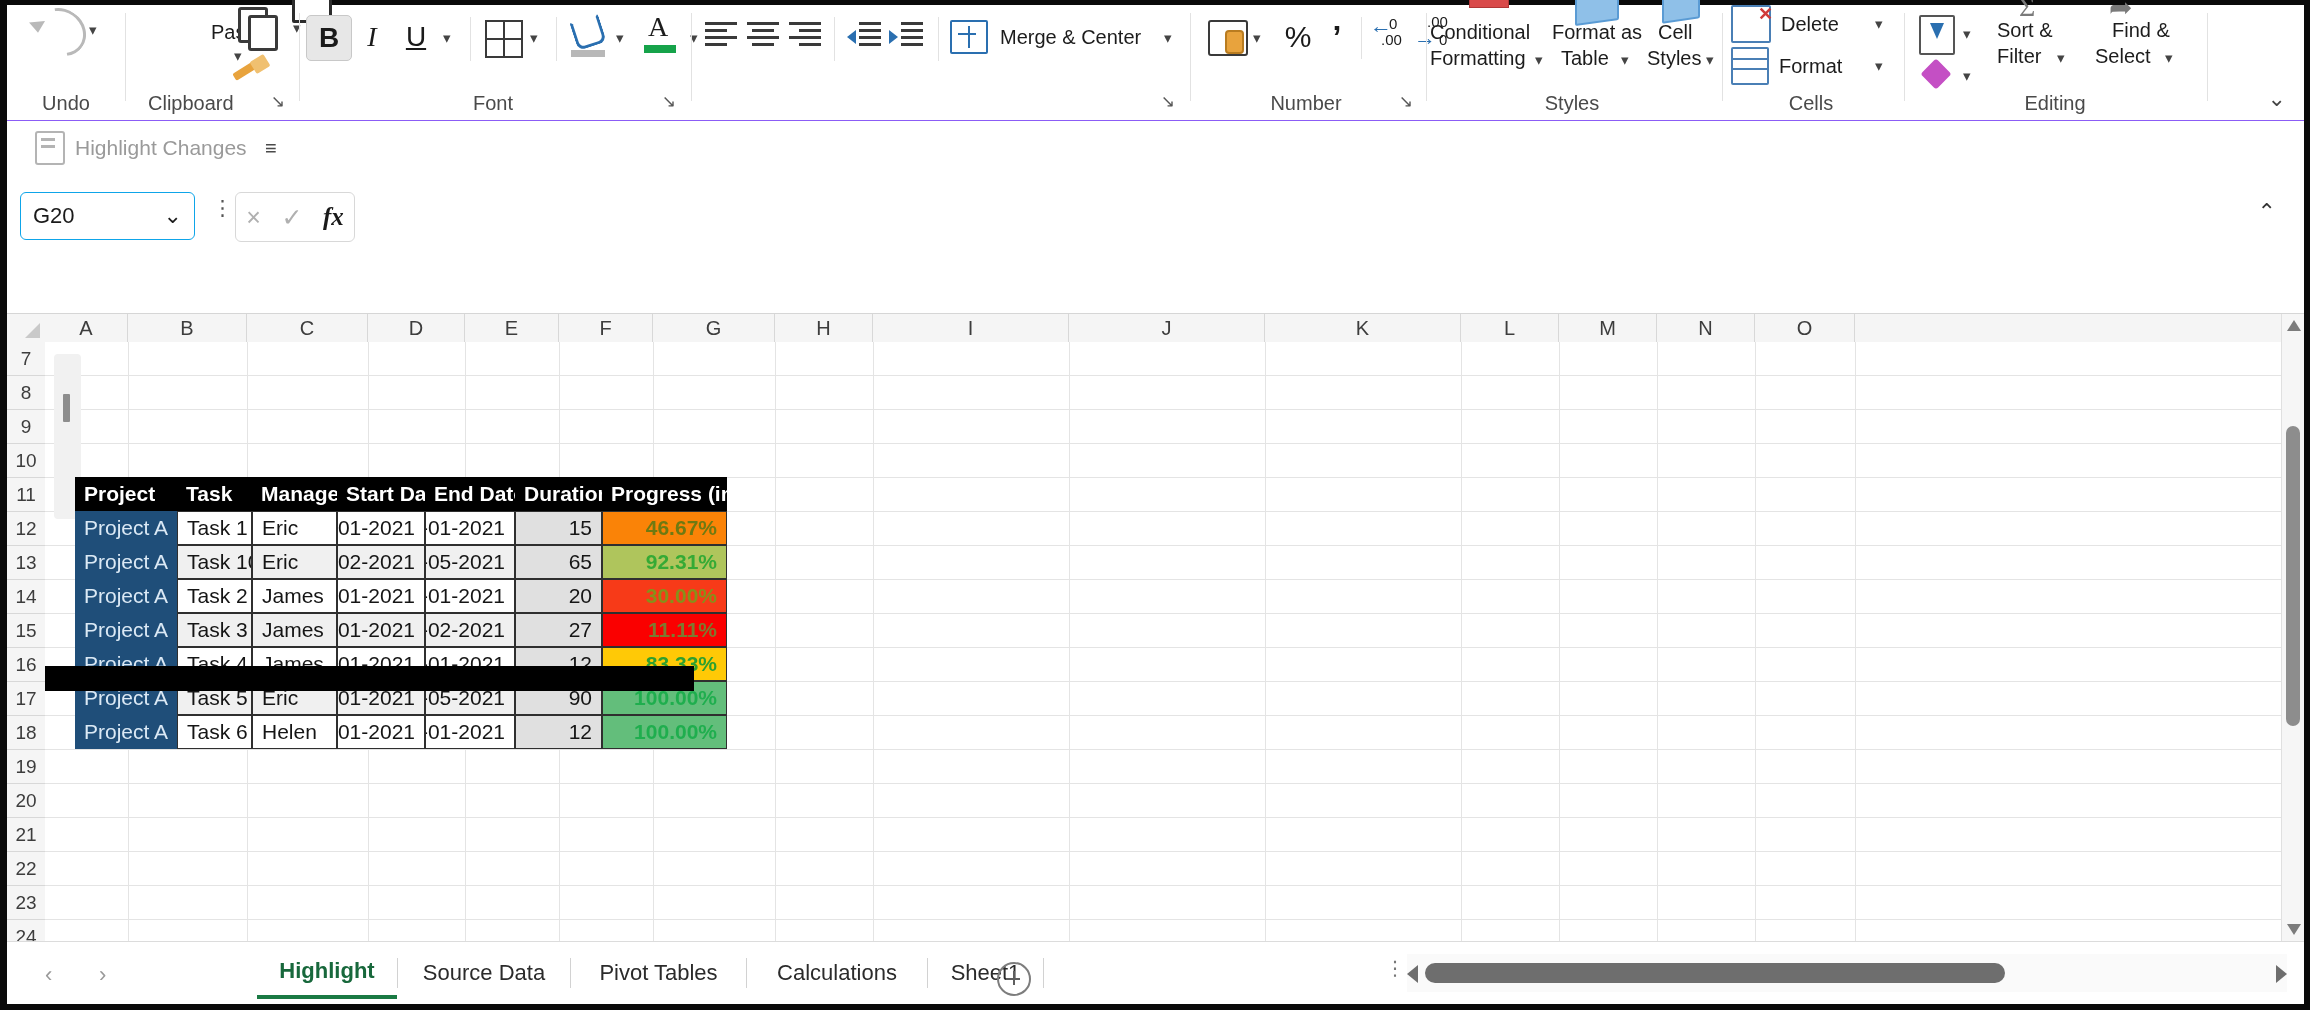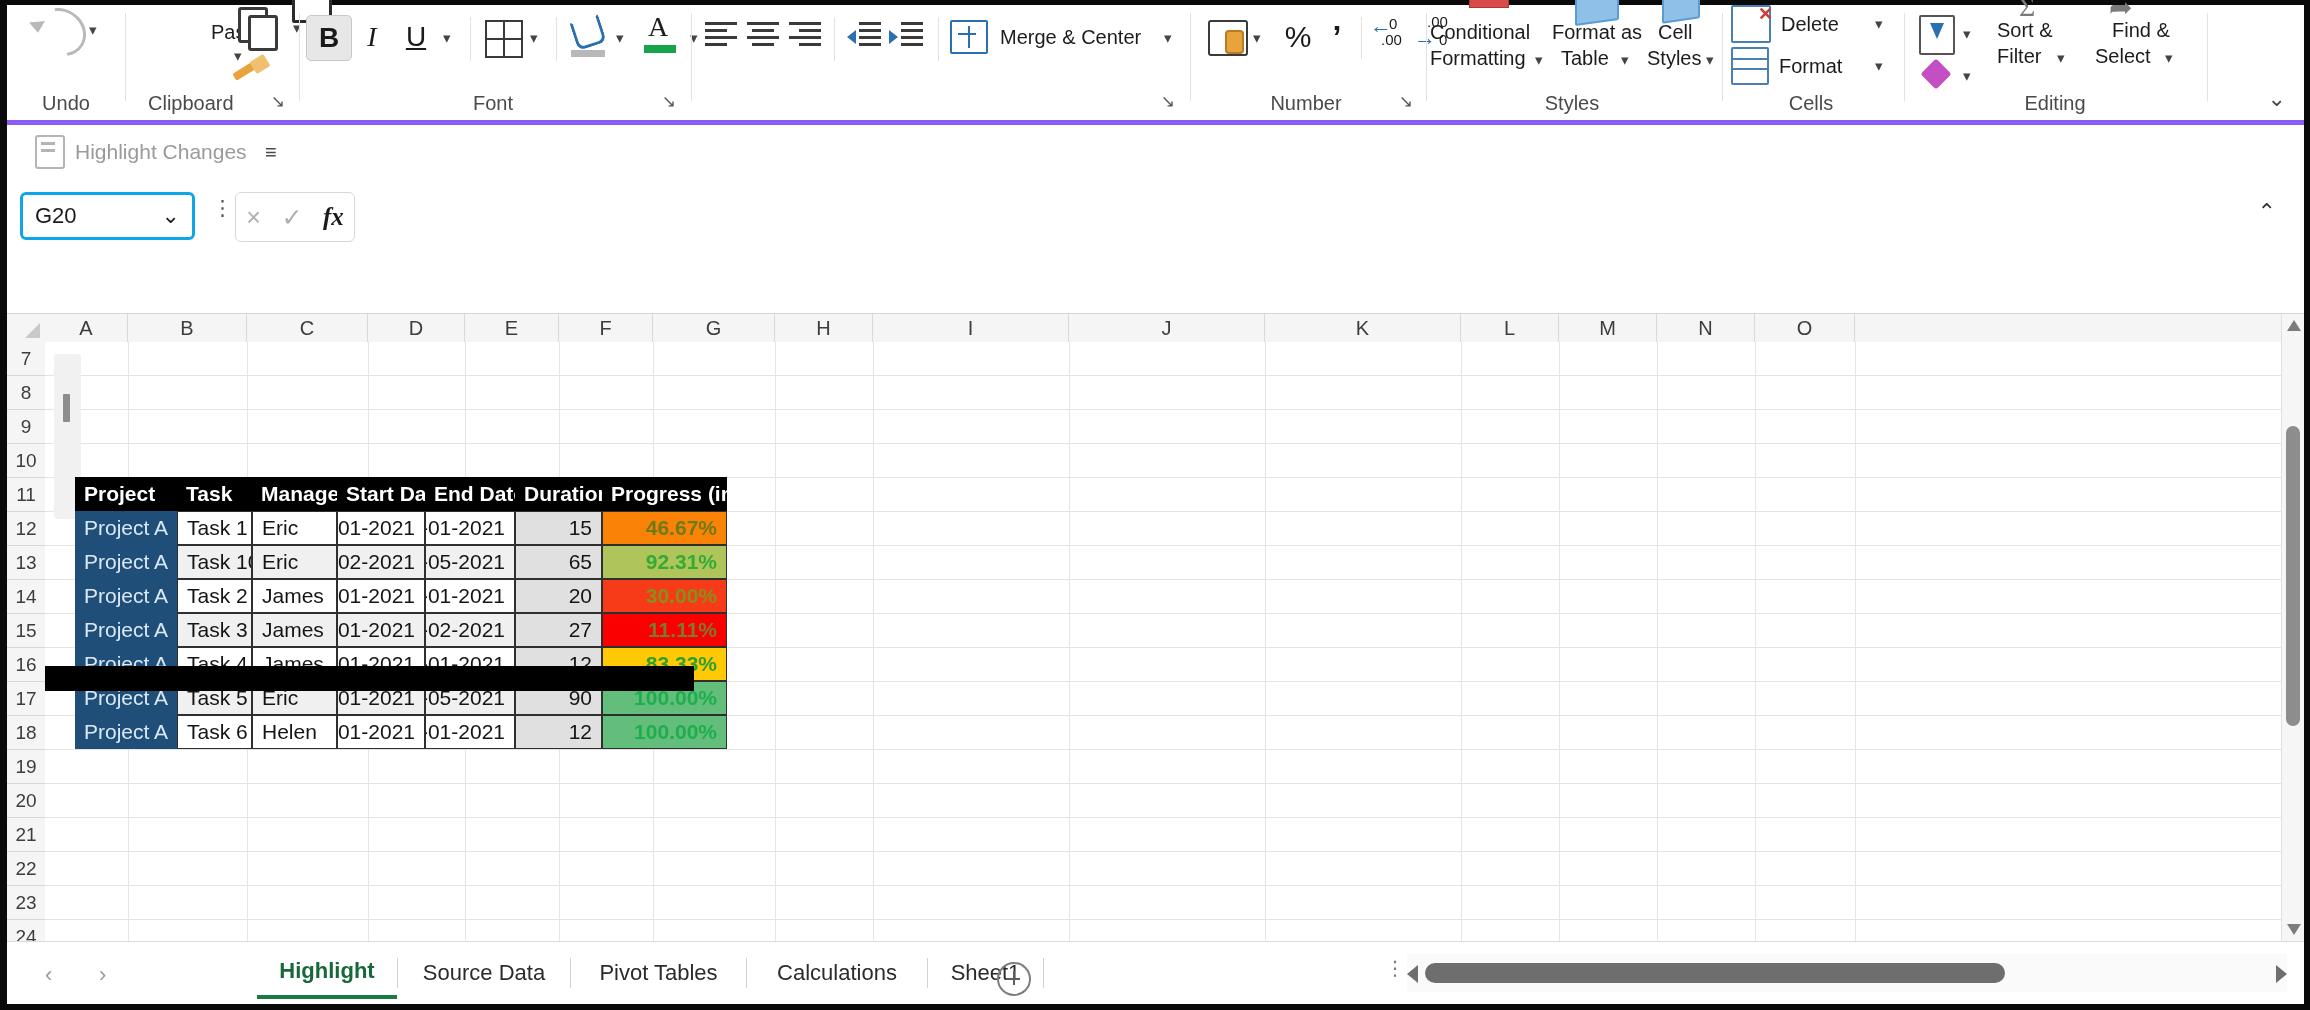--- a/index.html
+++ b/index.html
@@ -82,30 +82,30 @@
   .fmt-ic:after{content:"";position:absolute;left:0;top:19px;right:0;height:2px;background:#4a7fb5;}
 
   
   .sort-ic{position:absolute;width:32px;height:36px;border:2.5px solid #555;border-radius:2px;background:#fff;}
   .sort-arrow{position:absolute;left:50%;top:6px;margin-left:-7px;width:0;height:0;border-left:7px solid transparent;border-right:7px solid transparent;border-top:16px solid #2a6fb0;}
   .diamond{position:absolute;width:22px;height:22px;background:#c44fc4;transform:rotate(45deg);border-radius:3px;}
   .sigma{position:absolute;font-size:28px;color:#7a7a7a;font-family:"Liberation Serif",serif;}
   .ribbon-collapse{position:absolute;right:18px;bottom:8px;font-size:22px;color:#444;}
 
   
-  .tbar2{position:absolute;left:7px;top:120px;width:2297px;height:55px;background:#ffffff;border-top:5px solid #8b5cf6;}
+  .tbar2{position:absolute;left:7px;top:120px;width:2297px;height:55px;background:#ffffff;border-top:1px solid #8b5cf6;}
   .hc-box{position:absolute;left:16px;top:6px;height:42px;display:flex;align-items:center;gap:10px;padding:0 12px;border-radius:5px;}
   .hc-ic{width:26px;height:30px;border:2.5px solid #b4b4b4;border-radius:3px;position:relative;}
   .hc-ic:after{content:"";position:absolute;left:4px;top:5px;width:14px;height:3px;background:#b4b4b4;box-shadow:0 7px 0 #b4b4b4;}
   .hc-lbl{font-size:21px;color:#9a9a9a;}
   .hc-more{position:absolute;left:258px;top:16px;font-size:20px;color:#4a4a4a;}
 
   
   .fbar{position:absolute;left:7px;top:177px;width:2297px;height:136px;background:#ffffff;border-bottom:1px solid #d6d6d6;}
-  .namebox{position:absolute;left:13px;top:15px;width:175px;height:48px;border:3px solid #0ea5e9;border-radius:6px;background:#fff;display:flex;align-items:center;padding:0 12px;box-sizing:border-box;justify-content:space-between;}
+  .namebox{position:absolute;left:13px;top:15px;width:175px;height:48px;border:1px solid #0ea5e9;border-radius:6px;background:#fff;display:flex;align-items:center;padding:0 12px;box-sizing:border-box;justify-content:space-between;}
   .namebox span{font-size:22px;color:#1a1a1a;}
   .nb-chev{font-size:17px;color:#333;}
   .nb-dots{position:absolute;left:205px;top:24px;font-size:21px;color:#555;letter-spacing:0;line-height:14px;}
   .fxgroup{position:absolute;left:228px;top:15px;width:118px;height:48px;border:1px solid #d8d8d8;border-radius:6px;background:#fff;display:flex;align-items:center;justify-content:space-around;}
   .fx-x{font-size:25px;color:#b0b0b0;}
   .fx-check{font-size:25px;color:#b0b0b0;}
   .fx-fx{font-size:25px;color:#1a1a1a;font-style:italic;font-family:"Liberation Serif",serif;font-weight:bold;}
   .finput{position:absolute;left:352px;top:15px;right:16px;height:104px;border:1px solid #dcdcdc;border-radius:6px;background:#fff;box-sizing:border-box;padding:9px 46px 0 14px;font-size:21.5px;color:#111;overflow:hidden;white-space:nowrap;}
   .fcollapse{position:absolute;right:28px;top:22px;font-size:22px;color:#333;}
 

